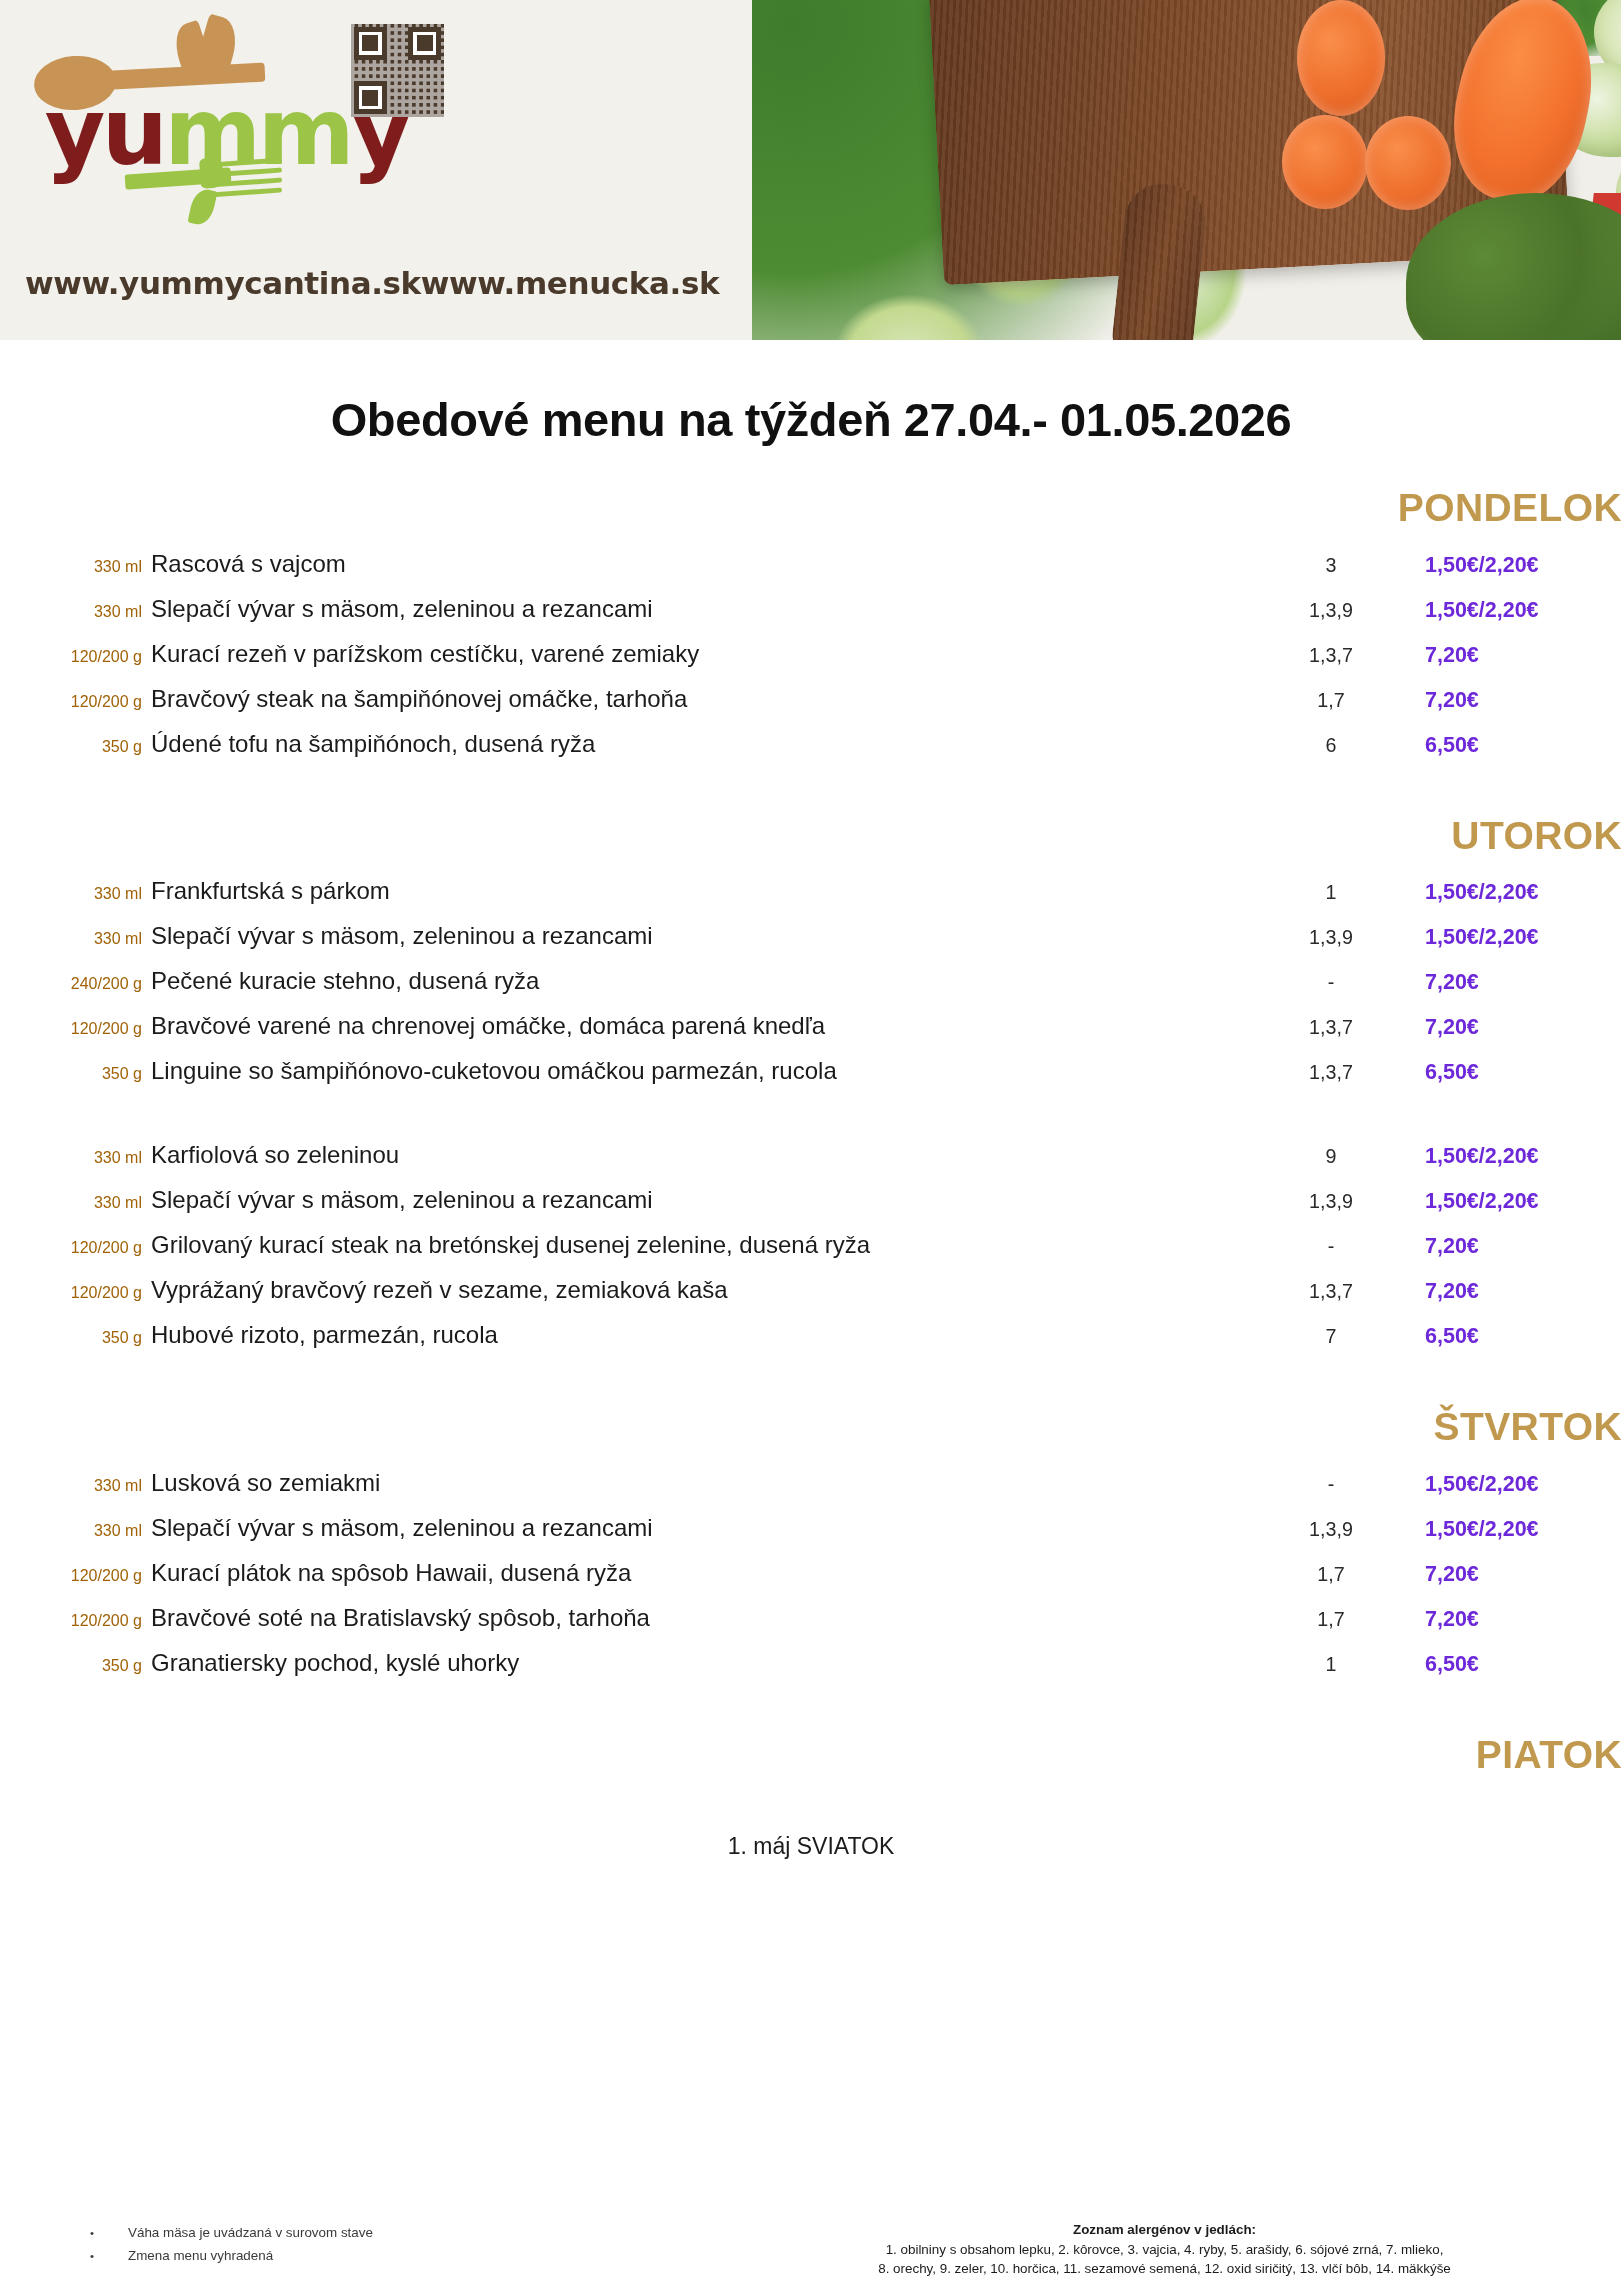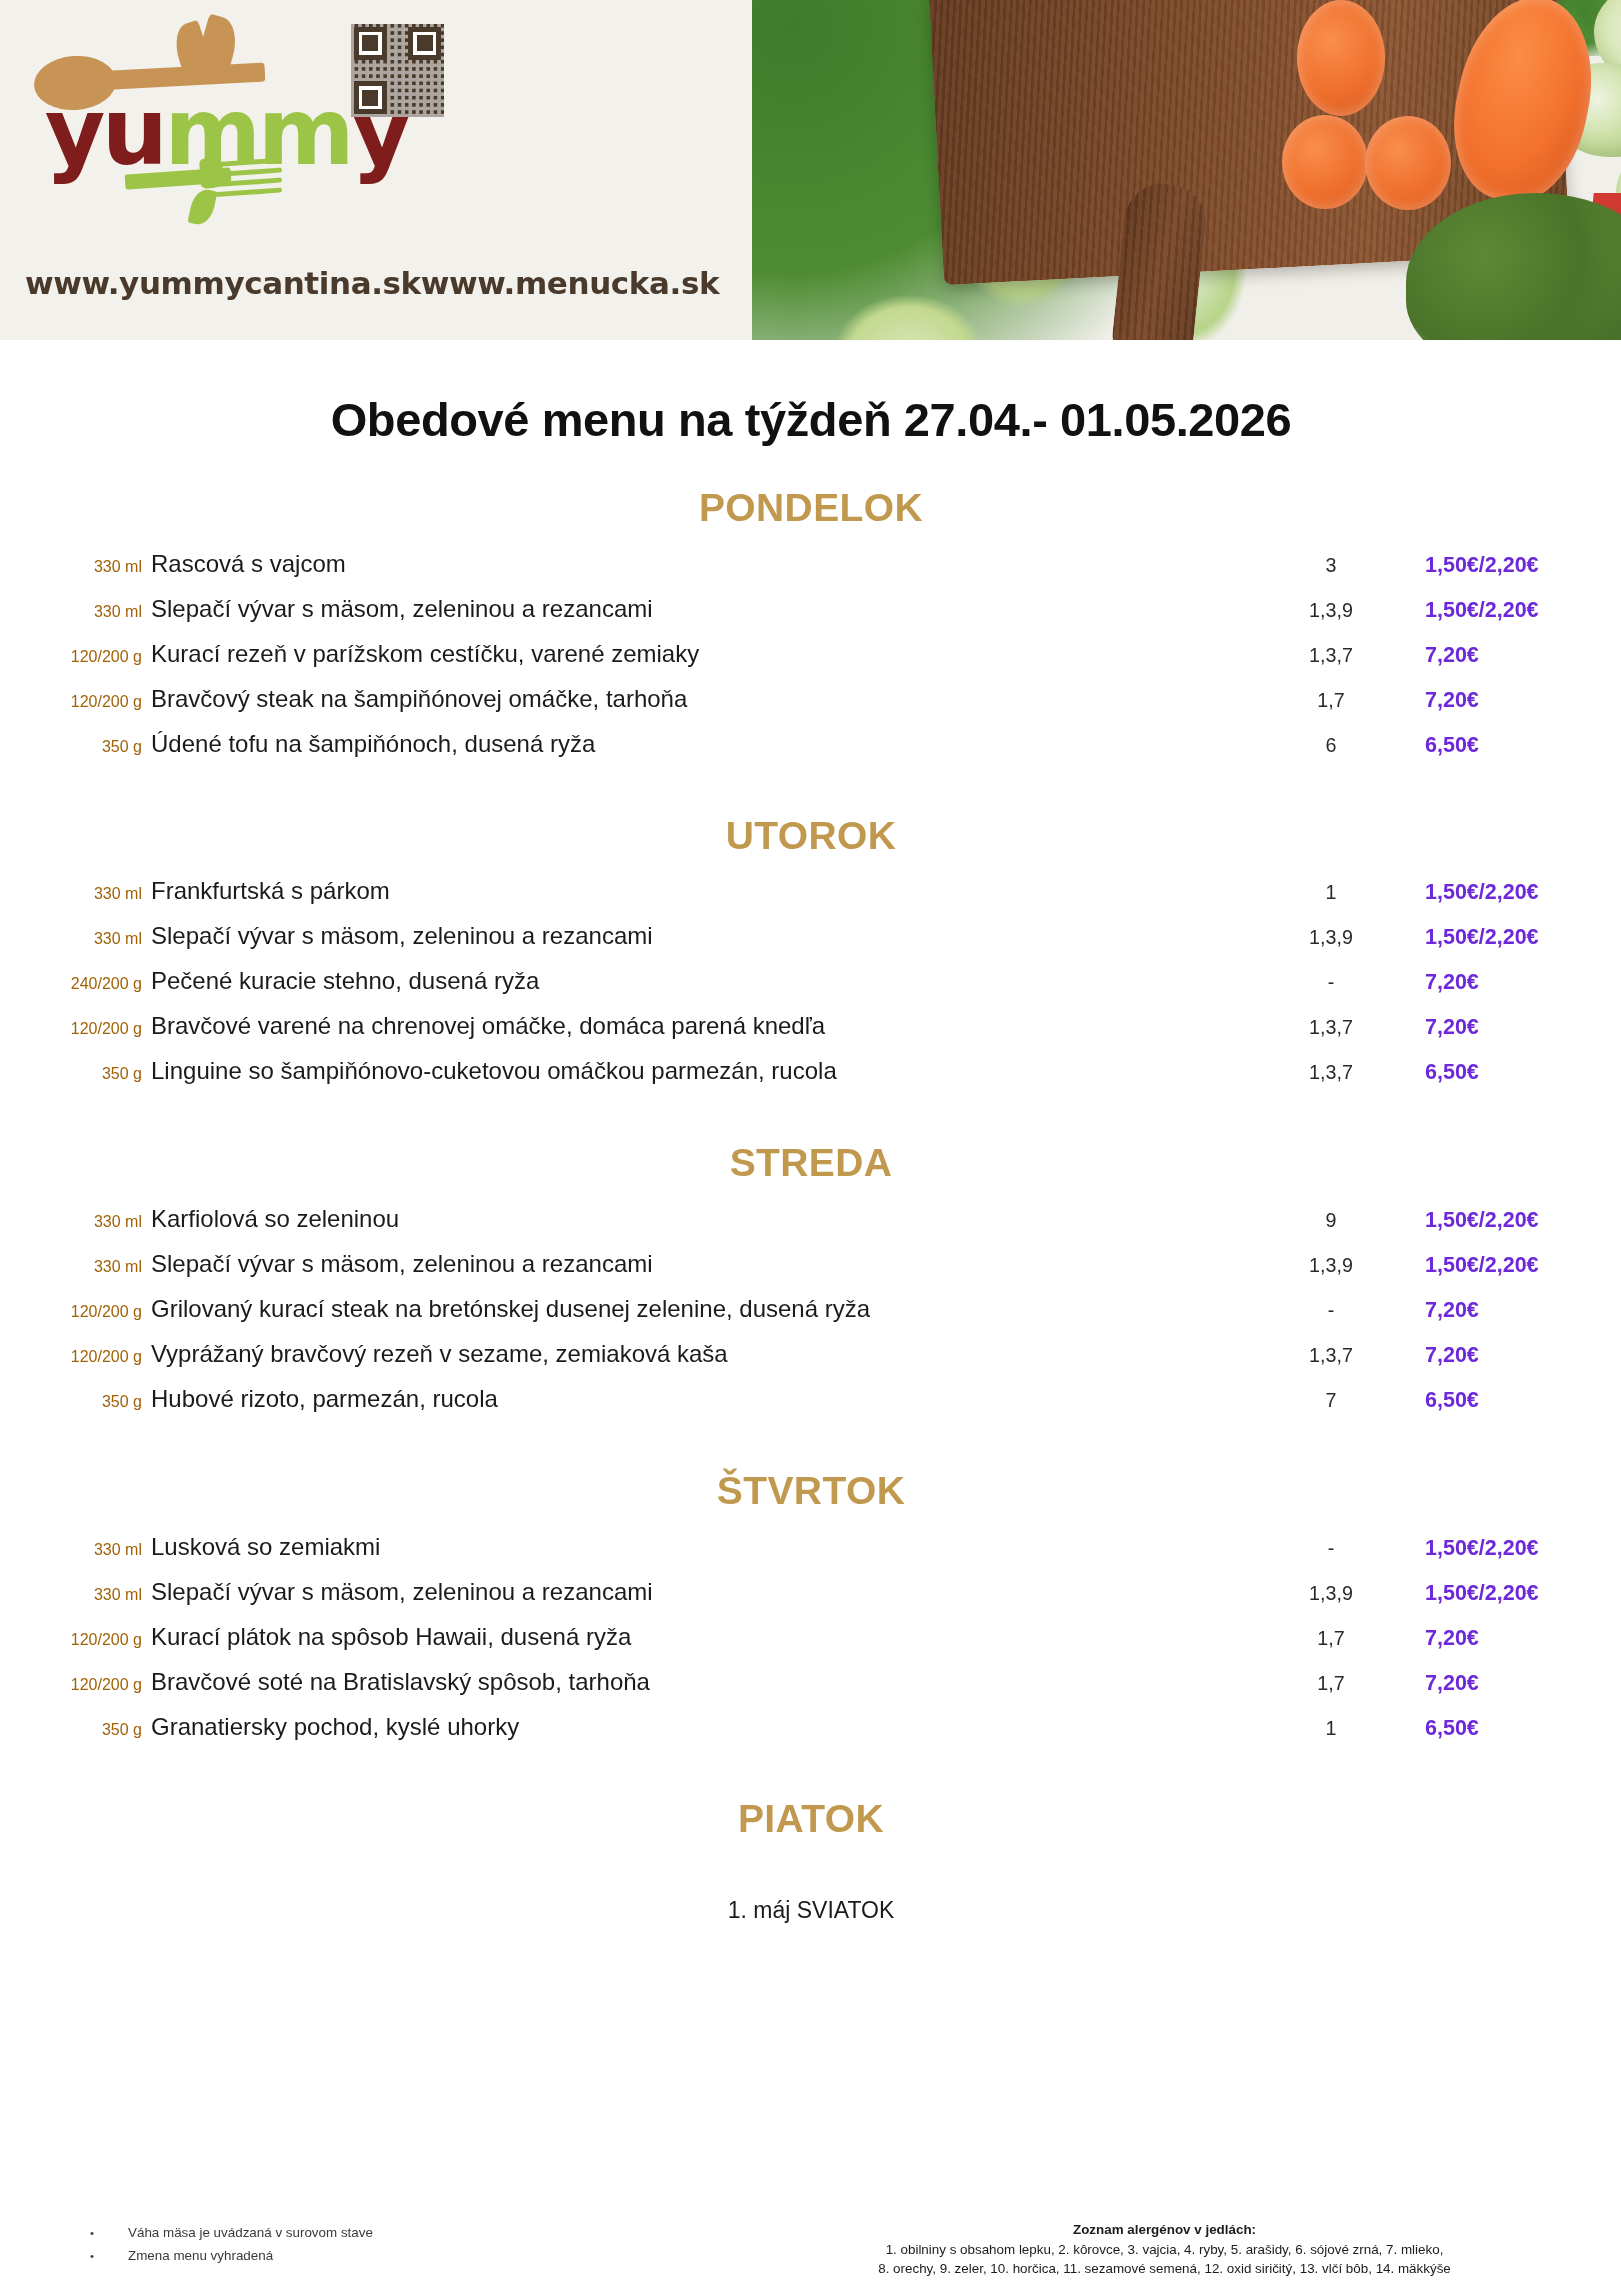--- a/index.html
+++ b/index.html
@@ -218,21 +218,21 @@
     text-align: center;
     font-size: 47px;
     font-weight: 700;
     color: #111111;
     margin: 52px 0 0 0;
     letter-spacing: -0.4px;
   }
 
   .day-block { margin-top: 39px; }
   .day-heading {
-    text-align: center;
+    text-align: right;
     font-size: 39px;
     font-weight: 700;
     color: #c0994f;
     letter-spacing: 0.4px;
     margin-bottom: 19.7px;
   }
   .rows { width: 1622px; }
   .row {
     display: flex;
     align-items: baseline;
@@ -444,21 +444,20 @@
         </div>
         <div class="row">
           <div class="c-size">350 g</div>
           <div class="c-name">Linguine so šampiňónovo-cuketovou omáčkou parmezán, rucola</div>
           <div class="c-alg">1,3,7</div>
           <div class="c-price">6,50€</div>
         </div>
       </div>
     </div>
     <div class="day-block">
-      <div class="day-heading">STREDA</div>
       <div class="rows">
         <div class="row">
           <div class="c-size">330 ml</div>
           <div class="c-name">Karfiolová so zeleninou</div>
           <div class="c-alg">9</div>
           <div class="c-price">1,50€/2,20€</div>
         </div>
         <div class="row">
           <div class="c-size">330 ml</div>
           <div class="c-name">Slepačí vývar s mäsom, zeleninou a rezancami</div>

